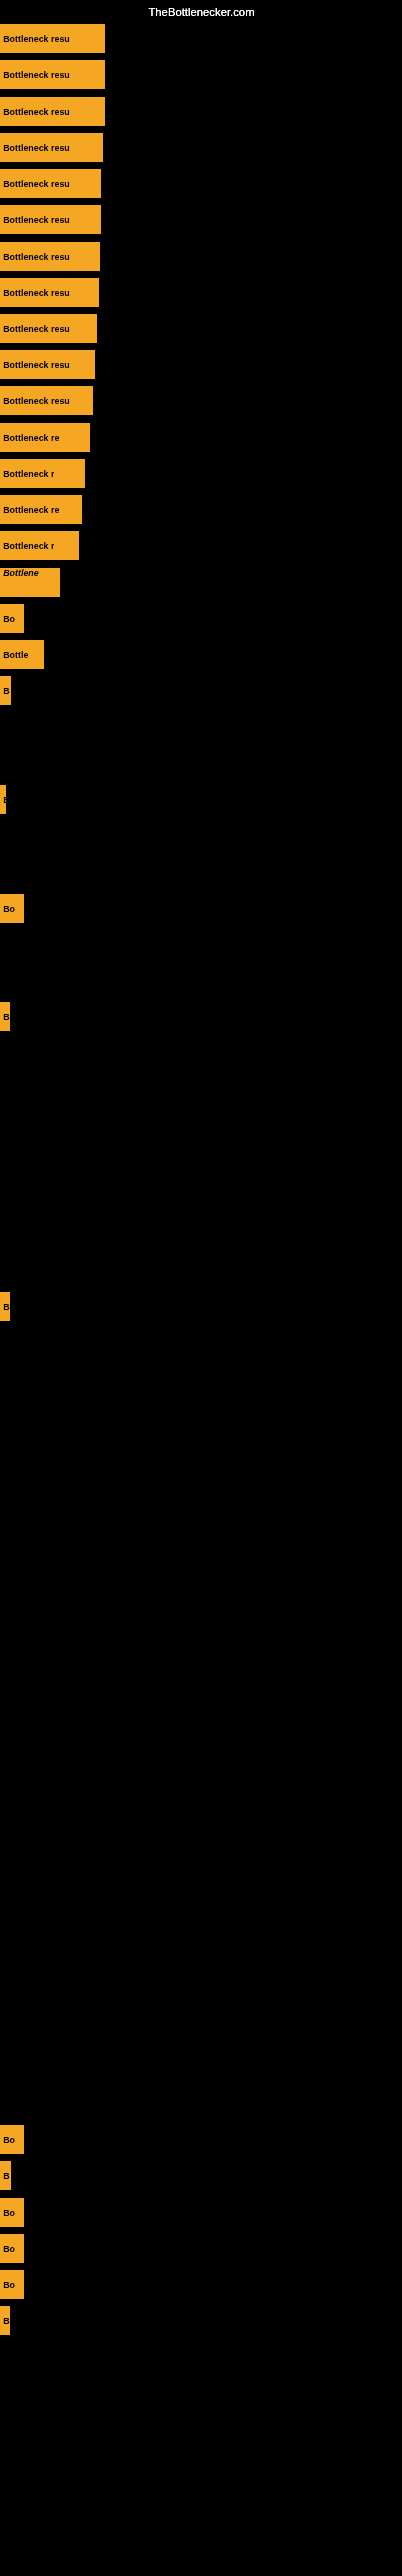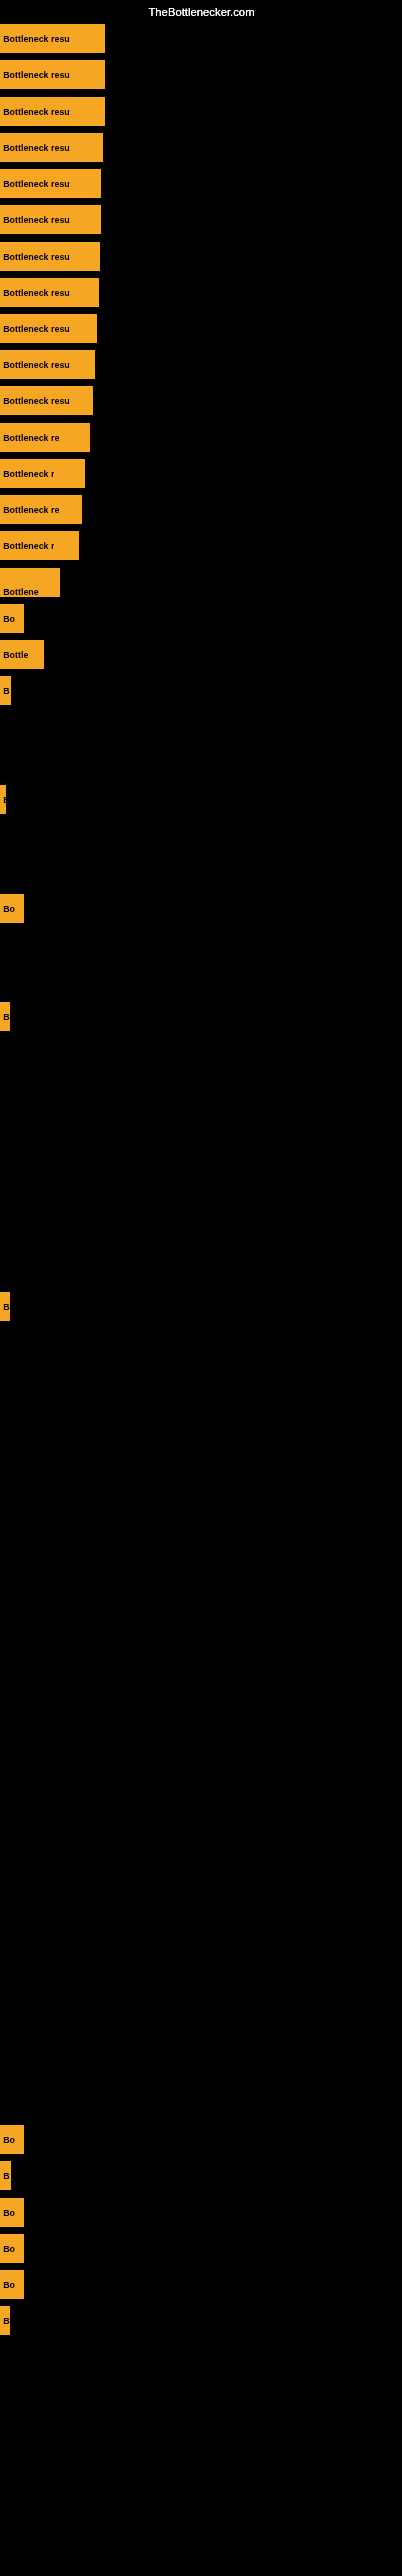--- a/index.html
+++ b/index.html
@@ -73,21 +73,21 @@
     </div>
     <div style="position: absolute; top: 459px; left: 0px; width: 85px; height: 29px; background-color: rgb(245, 166, 35); display: flex; align-items: center; padding-left: 3.2px;">
       <span style="color: rgb(0, 0, 0); font-size: 8.9px; font-weight: bold; white-space: nowrap; overflow: hidden;">Bottleneck r</span>
     </div>
     <div style="position: absolute; top: 495px; left: 0px; width: 82px; height: 29px; background-color: rgb(245, 166, 35); display: flex; align-items: center; padding-left: 3.2px;">
       <span style="color: rgb(0, 0, 0); font-size: 8.9px; font-weight: bold; white-space: nowrap; overflow: hidden;">Bottleneck re</span>
     </div>
     <div style="position: absolute; top: 531px; left: 0px; width: 79px; height: 29px; background-color: rgb(245, 166, 35); display: flex; align-items: center; padding-left: 3.2px;">
       <span style="color: rgb(0, 0, 0); font-size: 8.9px; font-weight: bold; white-space: nowrap; overflow: hidden;">Bottleneck r</span>
     </div>
-    <div style="position: absolute; top: 568px; left: 0px; width: 60px; height: 29px; background-color: rgb(245, 166, 35); display: flex; align-items: flex-end; padding-left: 3.2px;">
+    <div style="position: absolute; top: 568px; left: 0px; width: 60px; height: 29px; background-color: rgb(245, 166, 35); display: flex; align-items: flex-start; padding-left: 3.2px; font-style: italic;">
       <span style="color: rgb(0, 0, 0); font-size: 8.9px; font-weight: bold; white-space: nowrap; overflow: hidden;">Bottlene</span>
     </div>
     <div style="position: absolute; top: 604px; left: 0px; width: 24px; height: 29px; background-color: rgb(245, 166, 35); display: flex; align-items: center; padding-left: 3.2px;">
       <span style="color: rgb(0, 0, 0); font-size: 8.9px; font-weight: bold; white-space: nowrap; overflow: hidden;">Bo</span>
     </div>
     <div style="position: absolute; top: 640px; left: 0px; width: 44px; height: 29px; background-color: rgb(245, 166, 35); display: flex; align-items: center; padding-left: 3.2px;">
       <span style="color: rgb(0, 0, 0); font-size: 8.9px; font-weight: bold; white-space: nowrap; overflow: hidden;">Bottle</span>
     </div>
     <div style="position: absolute; top: 676px; left: 0px; width: 11.3px; height: 29px; background-color: rgb(245, 166, 35); display: flex; align-items: center; padding-left: 3.2px;">
       <span style="color: rgb(0, 0, 0); font-size: 8.9px; font-weight: bold; white-space: nowrap; overflow: hidden;">B</span>

